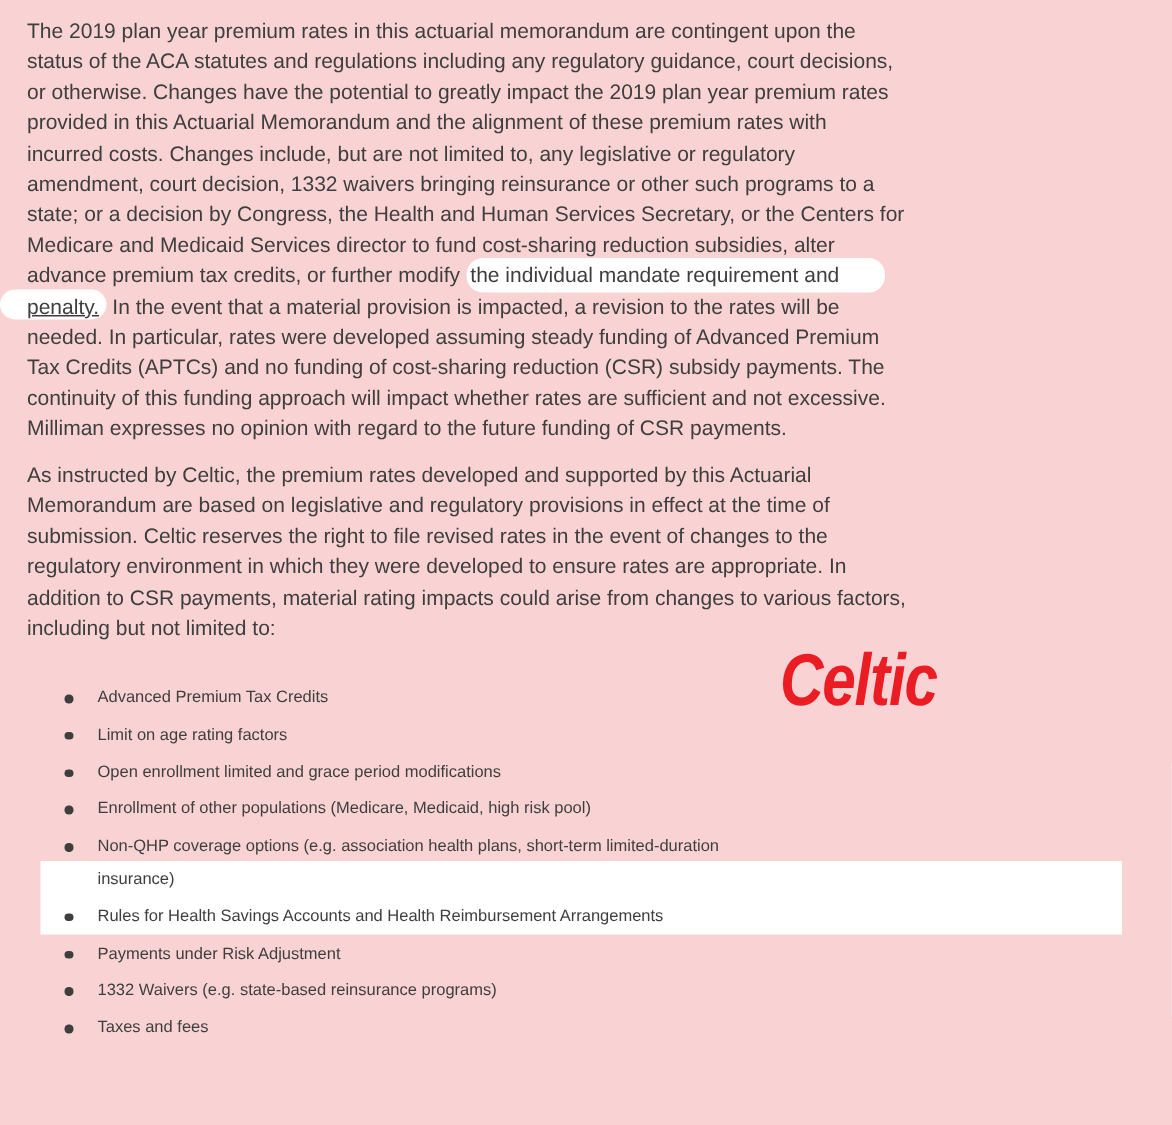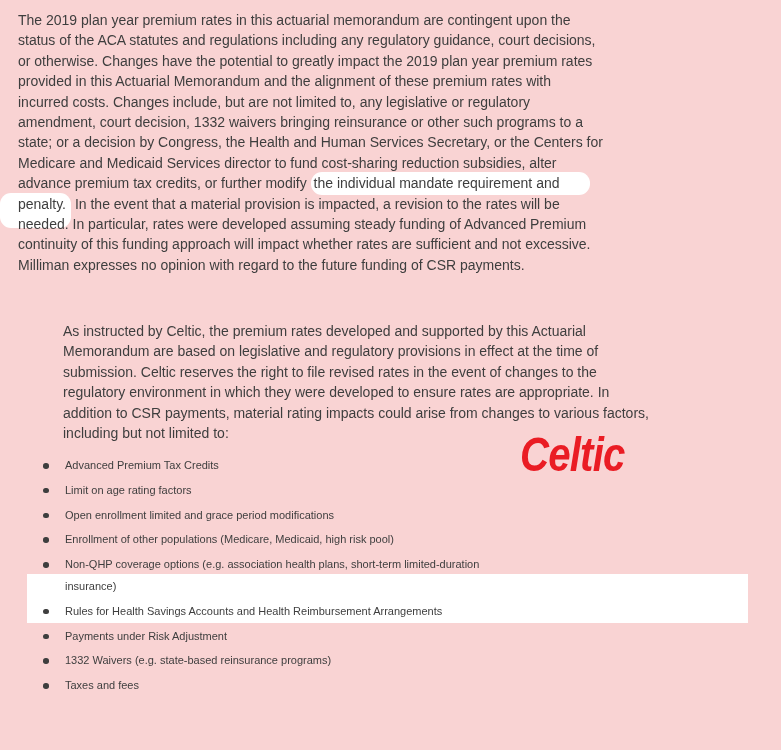--- a/index.html
+++ b/index.html
@@ -14,24 +14,24 @@
   }
   .para {
     position: absolute;
     left: 18px;
     font-size: 14px;
     line-height: 20.4px;
     z-index: 1;
   }
   .para .line { white-space: nowrap; }
   #para1 { top: 10px; }
-  #para2 { top: 321px; margin-left: 45px; }
+  #para2 { top: 306px; }
   .hl { background: #ffffff; border-radius: 11px; }
   .hl-a { padding: 3px 30px 4px 3px; }
-  .hl-b { padding: 3px 5px 16px 18px; margin-left: -18px; }
+  .hl-b { padding: 3px 5px 1px 18px; margin-left: -18px; text-decoration: underline; }
   .bullets {
     position: absolute;
     left: 41px;
     top: 455px;
     margin: 0;
     padding: 0;
     list-style: none;
     font-size: 11px;
     line-height: 21.8px;
     width: 706px;
@@ -87,20 +87,21 @@
     <div class="line">amendment, court decision, 1332 waivers bringing reinsurance or other such programs to a</div>
     <div class="line">state; or a decision by Congress, the Health and Human Services Secretary, or the Centers for</div>
     <div class="line">Medicare and Medicaid Services director to fund cost-sharing reduction subsidies, alter</div>
     <div class="line">
       <span>advance premium tax credits, or further modify </span><span class="hl hl-a">the individual mandate requirement and</span>
     </div>
     <div class="line">
       <span class="hl hl-b">penalty.</span><span> In the event that a material provision is impacted, a revision to the rates will be</span>
     </div>
     <div class="line">needed. In particular, rates were developed assuming steady funding of Advanced Premium</div>
+    <div class="line">Tax Credits (APTCs) and no funding of cost-sharing reduction (CSR) subsidy payments. The</div>
     <div class="line">continuity of this funding approach will impact whether rates are sufficient and not excessive.</div>
     <div class="line">Milliman expresses no opinion with regard to the future funding of CSR payments.</div>
   </div>
 
   <div class="para" id="para2">
     <div class="line">As instructed by Celtic, the premium rates developed and supported by this Actuarial</div>
     <div class="line">Memorandum are based on legislative and regulatory provisions in effect at the time of</div>
     <div class="line">submission. Celtic reserves the right to file revised rates in the event of changes to the</div>
     <div class="line">regulatory environment in which they were developed to ensure rates are appropriate. In</div>
     <div class="line">addition to CSR payments, material rating impacts could arise from changes to various factors,</div>

